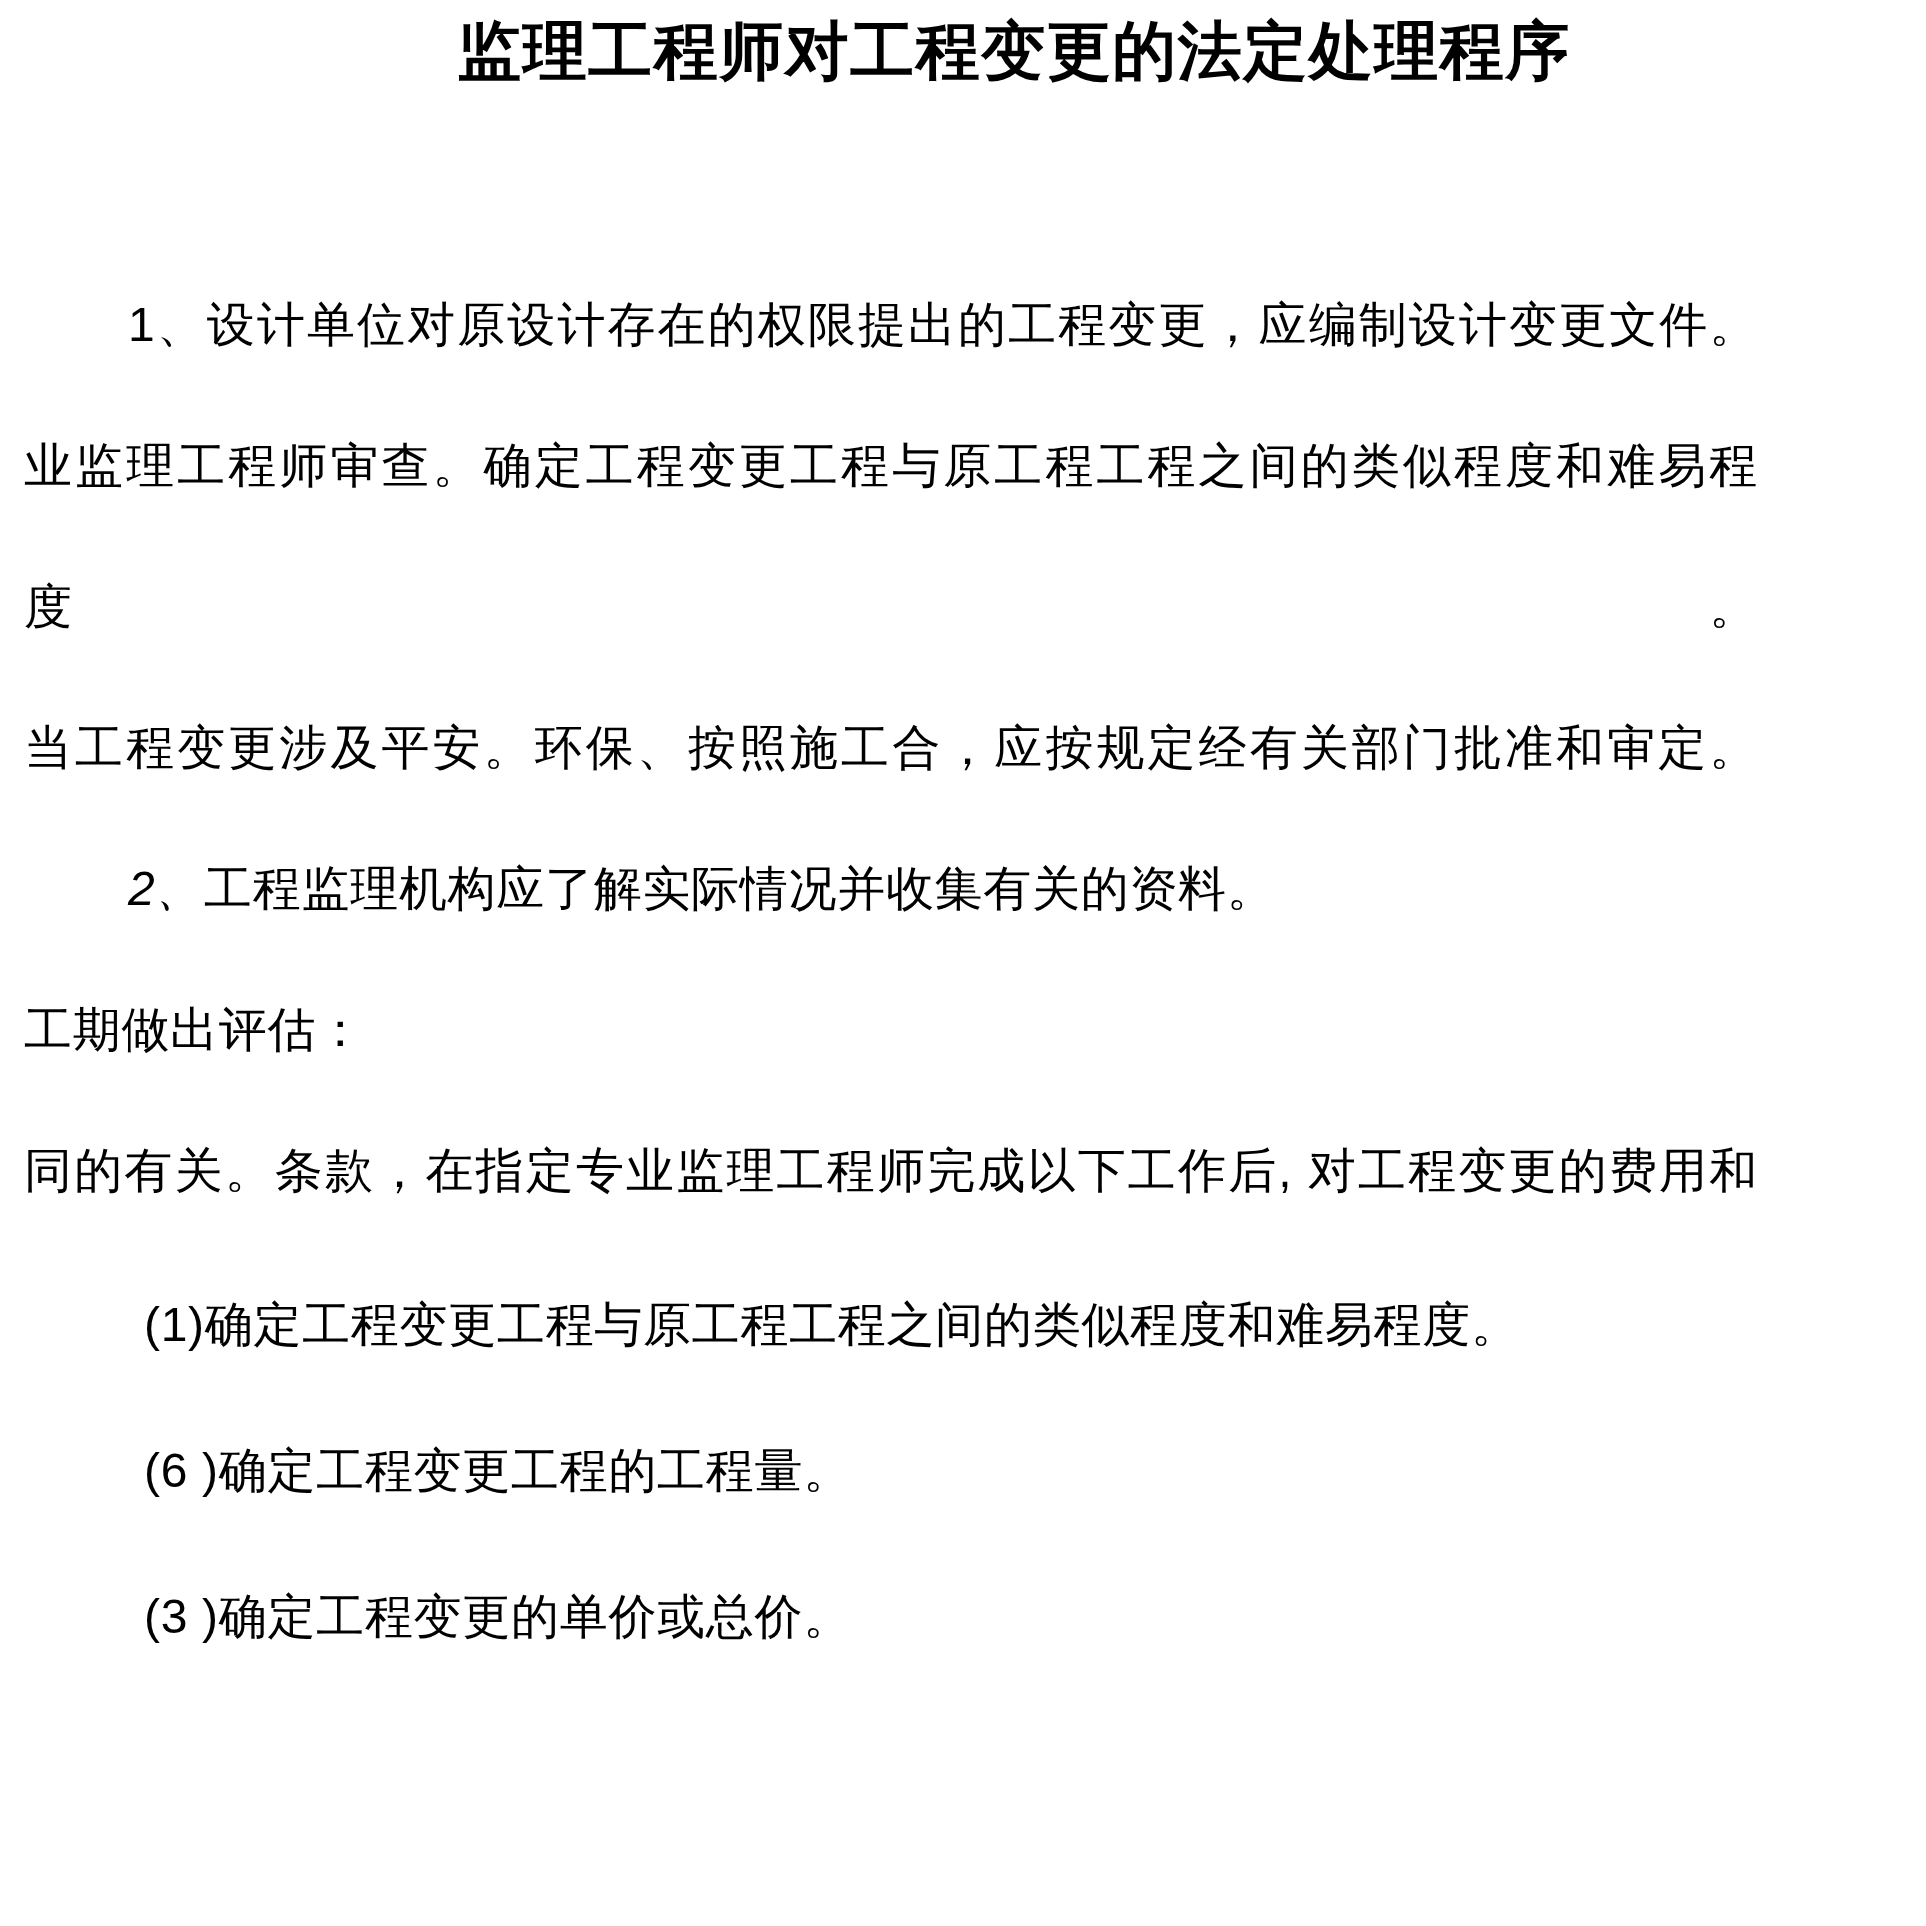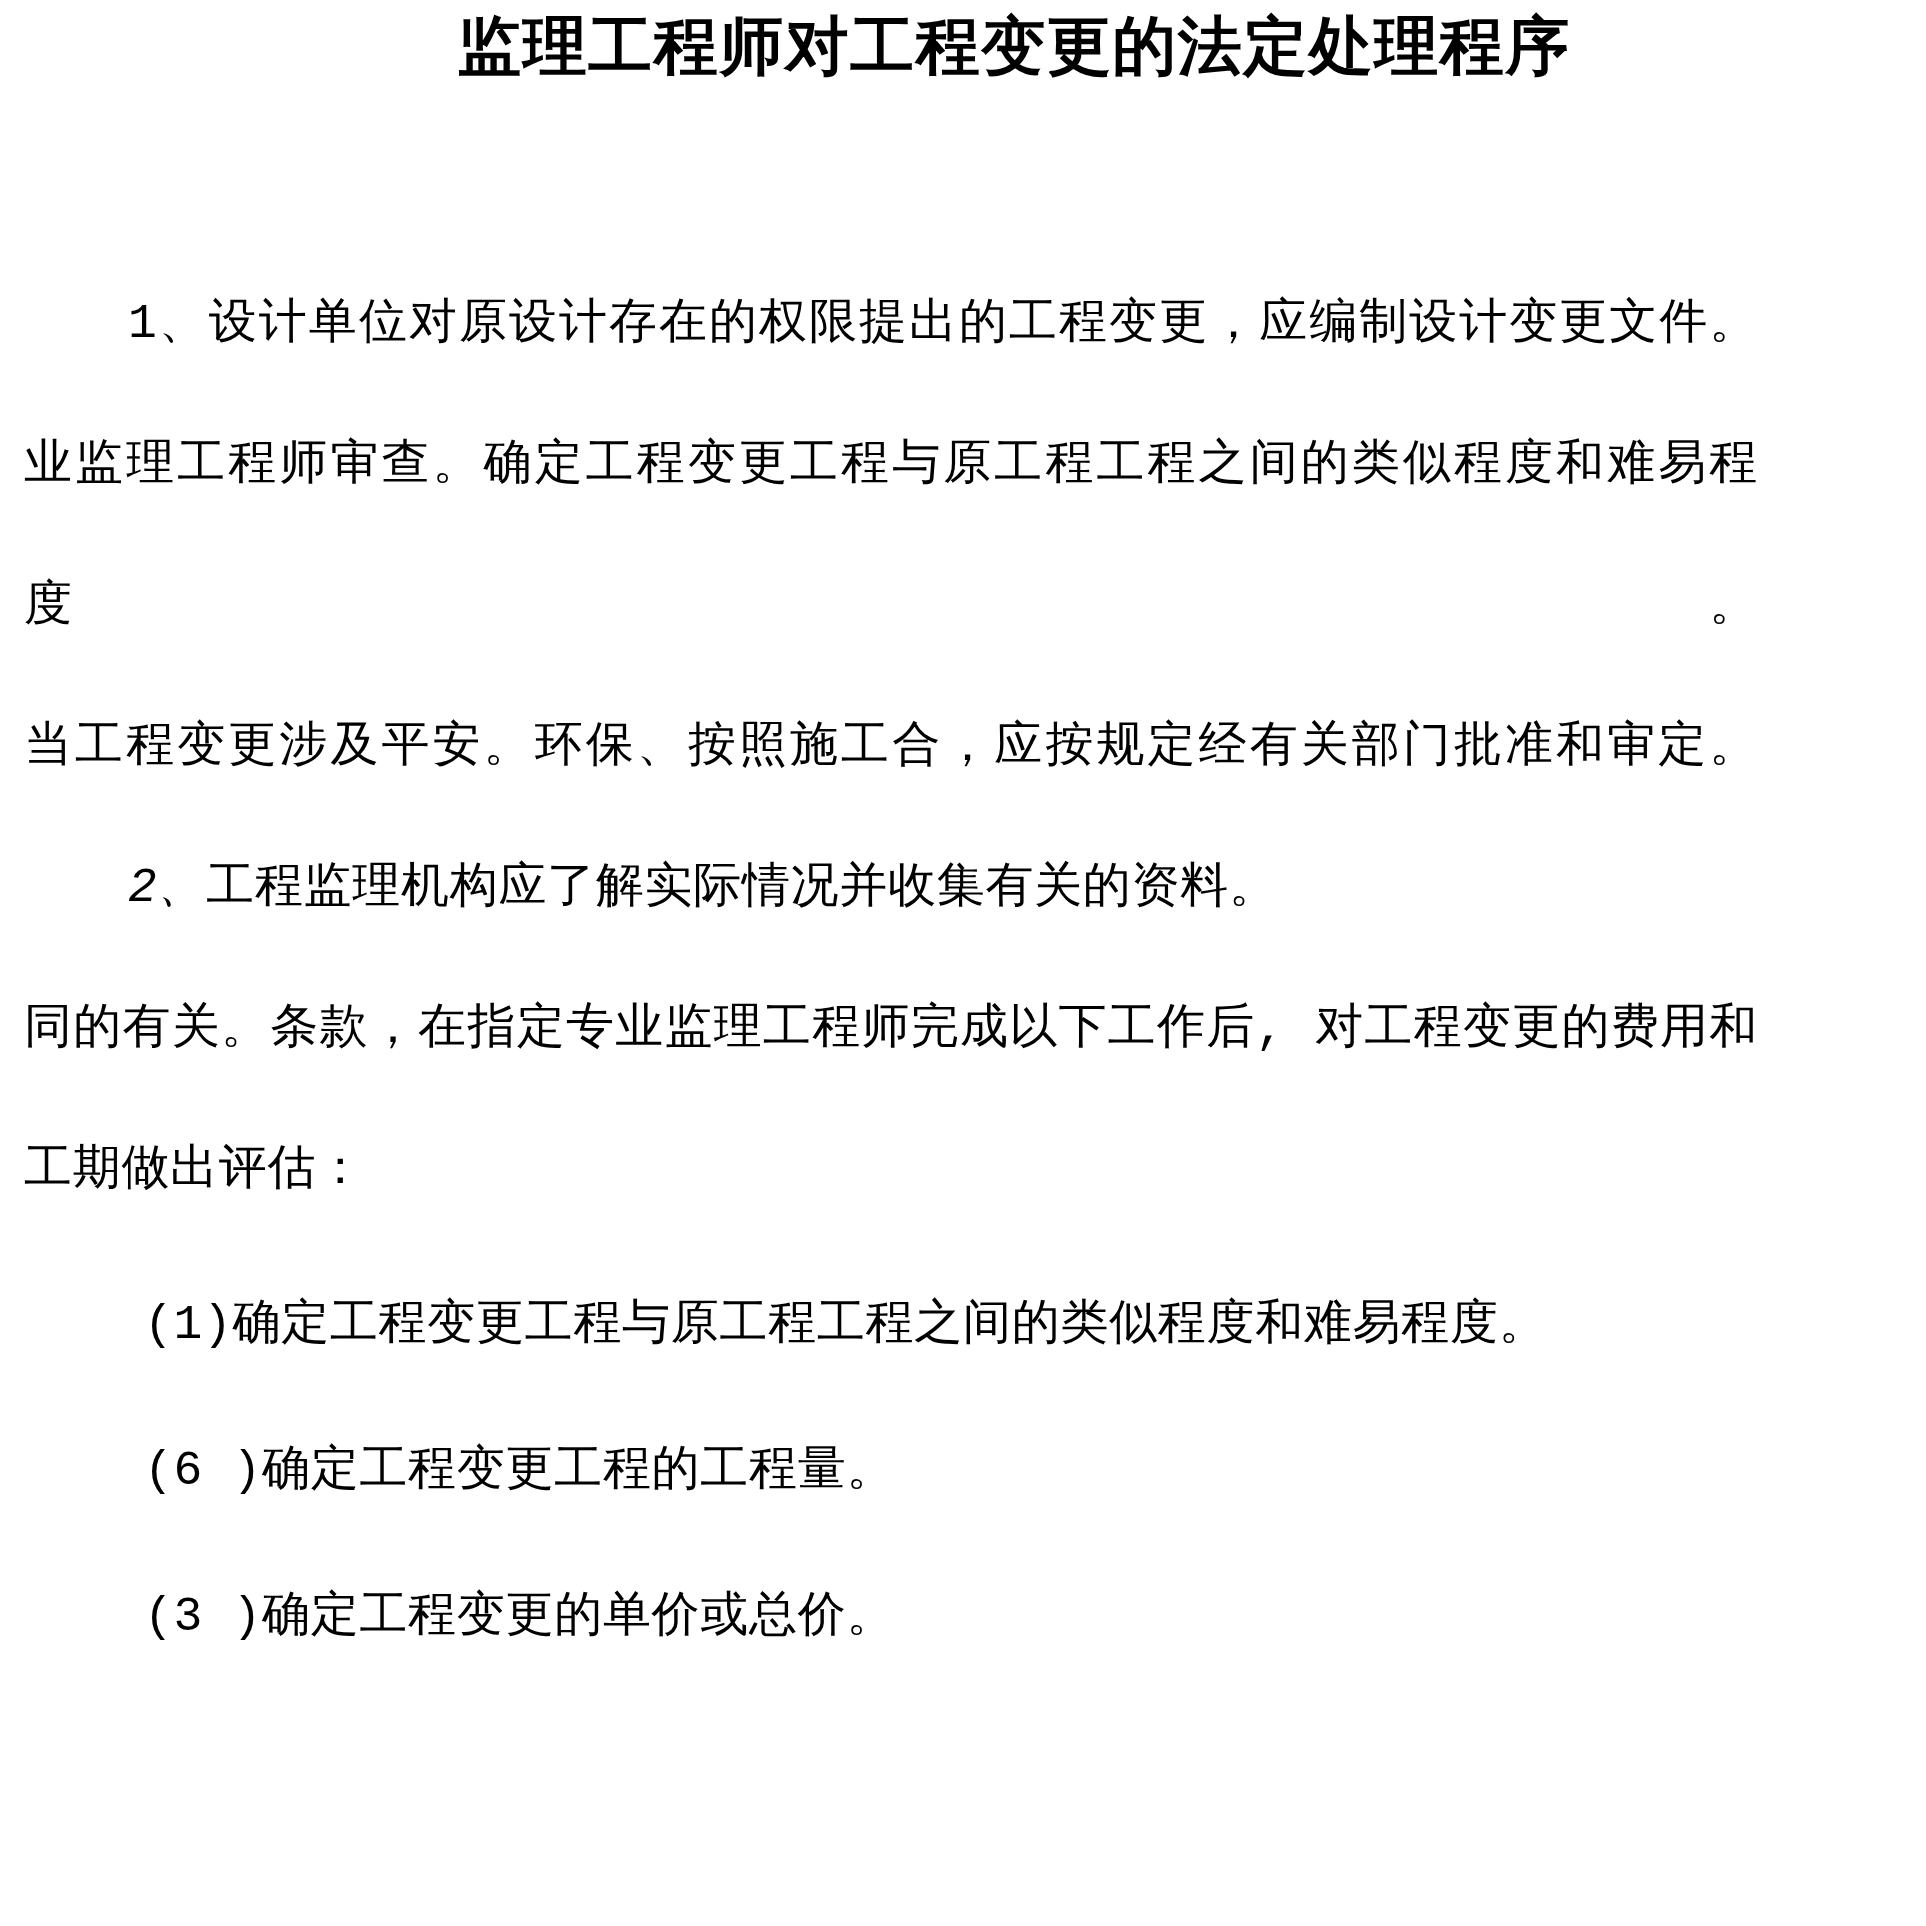--- a/index.html
+++ b/index.html
@@ -6,21 +6,21 @@
     margin: 0;
     padding: 0;
     background: #ffffff;
   }
   .page {
     position: relative;
     width: 1926px;
     height: 1926px;
     background: #ffffff;
     color: #000000;
-    font-family: Liberation Mono, monospace;
+    font-family: Liberation Sans, sans-serif;
     overflow: hidden;
   }
   .title {
     padding-top: 13px;
     padding-left: 102px;            
     font-size: 64px;
     line-height: 1.2;
     font-weight: 700;
     text-align: center;
     letter-spacing: 1.5px;
@@ -68,23 +68,23 @@
     <div class="line indent just">1、设计单位对原设计存在的权限提出的工程变更，应编制设计变更文件。</div>
 
 
     <div class="line just">业监理工程师审查。确定工程变更工程与原工程工程之间的类似程度和难易程度。</div>
 
     <div class="line just">当工程变更涉及平安。环保、按照施工合，应按规定经有关部门批准和审定。</div>
 
     <div class="line indent"><span class="marker-italic">2、</span><span>工程监理机构应了解实际情况并收集有关的资料。</span></div>
 
 
+    <div class="line">工期做出评估：</div>
+
     <div class="line just">同的有关。条款，在指定专业监理工程师完成以下工作后, 对工程变更的费用和</div>
-
-    <div class="line">工期做出评估：</div>
 
     <div class="items-group">
       <div class="line item">(1)确定工程变更工程与原工程工程之间的类似程度和难易程度。</div>
 
       <div class="line item">(6 )确定工程变更工程的工程量。</div>
 
       <div class="line item">(3 )确定工程变更的单价或总价。</div>
     </div>
 
   </div>

